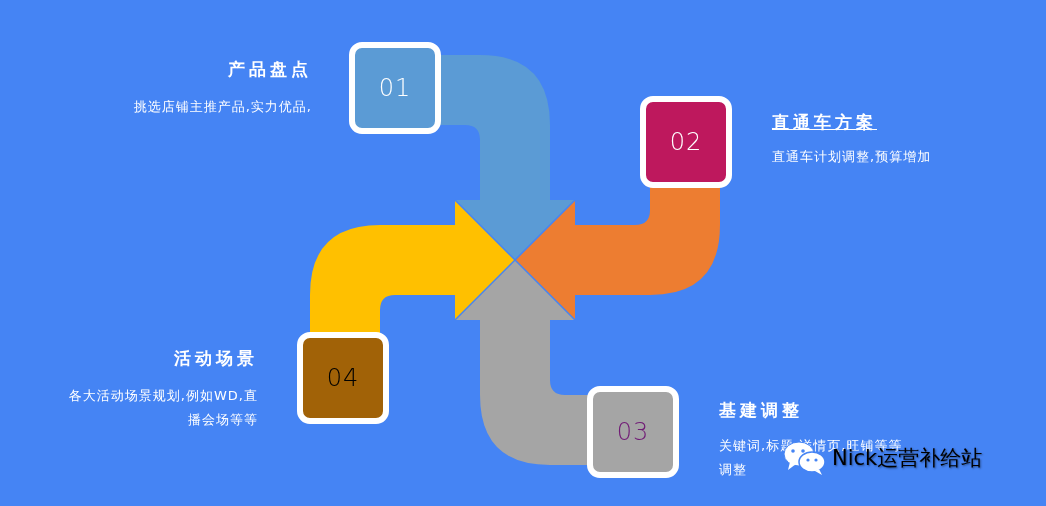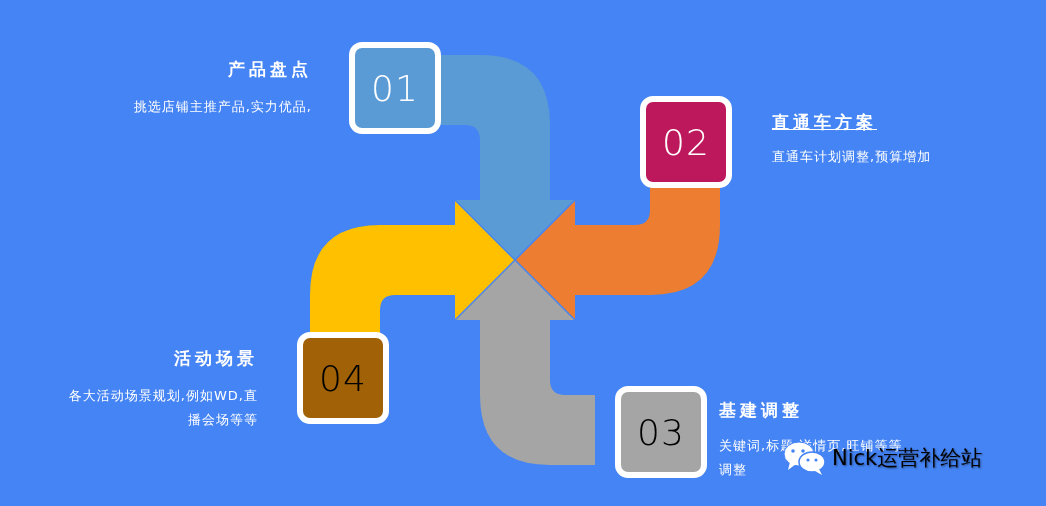--- a/index.html
+++ b/index.html
@@ -12,21 +12,21 @@
     }
     #diagram { position: absolute; left: 0; top: 0; }
     .num-box {
       position: absolute;
       width: 80px; height: 80px;
       border: 6px solid #ffffff;
       border-radius: 13px;
       box-sizing: content-box;
       display: flex; align-items: center; justify-content: center;
       font-family: "DejaVu Sans", sans-serif;
-      font-size: 36px; font-weight: 300;
+      font-size: 24px; font-weight: 300;
       letter-spacing: 1px;
     }
     .title {
       position: absolute;
       font-size: 17px; font-weight: bold;
       letter-spacing: 4px;
       white-space: nowrap;
     }
     .desc {
       position: absolute;
@@ -74,21 +74,21 @@
     <line x1="575" y1="200" x2="455" y2="320"></line>
   </g>
 </svg>
 
 <div class="num-box" style="left:349px; top:42px; background:#5B9BD5; color:#ffffff;">
   <span>01</span>
 </div>
 <div class="num-box" style="left:640px; top:96px; background:#be185d; color:#ffffff;">
   <span>02</span>
 </div>
-<div class="num-box" style="left:587px; top:386px; background:#A5A5A5; color:#000000;margin-left:28px;">
+<div class="num-box" style="left:587px; top:386px; background:#A5A5A5; color:#701a75;">
   <span>03</span>
 </div>
 <div class="num-box" style="left:297px; top:332px; background:#a16207; color:#000000;">
   <span>04</span>
 </div>
 
 <div class="title right-align" style="right:734px; top:58px;">产品盘点</div>
 <div class="desc right-align" style="right:734px; top:95px; width:260px;">
   <div>挑选店铺主推产品,实力优品,</div>
 </div>

